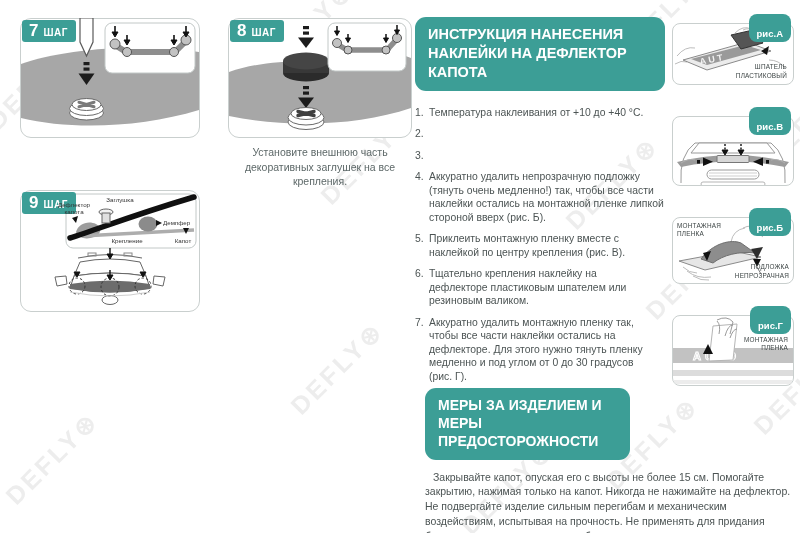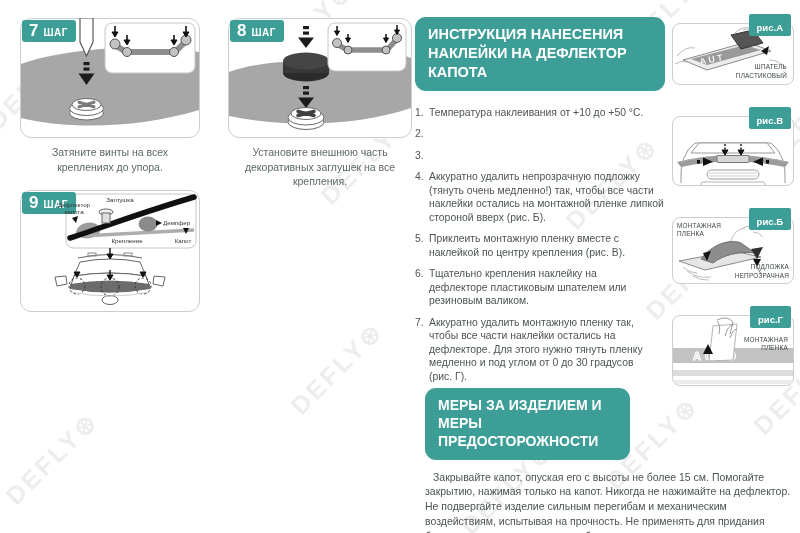--- a/index.html
+++ b/index.html
@@ -33,21 +33,21 @@
   .instr-list { list-style:none; margin-top:15px; }
   .instr-list li { display:flex; font-size:10.4px; color:var(--ink); line-height:1.3;
                    margin-bottom:8px; }
   .li-num { width:14px; flex:none; }
   .li-text { flex:1; }
 
   
   .figcol { position:absolute; left:672px; top:14px; width:122px; z-index:2; }
   .figure { position:relative; margin-bottom:22px; padding-top:9px; }
   .fig-badge { position:absolute; top:0; right:3px; background:var(--accent); color:#fff;
-               font-size:9.5px; font-weight:bold; padding:8px 8px 3px; border-radius:2px; z-index:4; }
+               font-size:9.5px; font-weight:bold; padding:14px 8px 3px; border-radius:8px; z-index:4; }
   .fig-card { background:#fff; border:1px solid var(--line); border-radius:8px;
               position:relative; overflow:hidden; }
   .fig-card svg { display:block; }
   .fig-label { position:absolute; font-size:6.4px; color:#3c4444; line-height:1.3;
                letter-spacing:.2px; z-index:3; }
 
   
   .care { position:absolute; left:425px; top:388px; width:368px; z-index:2; }
   .care .sec-title { font-size:14px; max-width:205px; }
   .care-text { margin-top:10px; font-size:10.5px; color:var(--ink); line-height:1.42;
@@ -113,21 +113,20 @@
             <path d="M107,17 v5" stroke-width="1.6"></path>
               <polygon points="104,22 110,22 107,27"></polygon>
             <path d="M154,17 v5" stroke-width="1.6"></path>
               <polygon points="151,22 157,22 154,27"></polygon>
             <path d="M166,8 v6" stroke-width="1.6"></path>
               <polygon points="163,14 169,14 166,19"></polygon>
           </g>
         </g>
       </svg>
     </div>
-    <div class="caption" style="max-width:160px">Затяните винты на всех креплениях до упора.</div>
   </div>
 
   <div class="step-block" style="left:228px;top:18px;width:184px">
     <div class="panel" style="height:120px">
       <div class="step-badge">
         <span class="badge-num">8</span>
         <span class="badge-word">ШАГ</span>
       </div>
       <svg viewBox="0 0 184 120" width="184" height="120">
         <defs>
@@ -233,21 +232,21 @@
       <div class="diagram-label" style="left:88px;top:47px;width:38px">Крепление</div>
       <div class="diagram-label" style="left:150px;top:47px;width:26px">Капот</div>
     </div>
   </div>
 
   <div class="instr">
     <div class="sec-title" style="max-width:250px">ИНСТРУКЦИЯ НАНЕСЕНИЯ НАКЛЕЙКИ НА ДЕФЛЕКТОР КАПОТА</div>
     <ol class="instr-list">
       <li>
           <span class="li-num">1.</span>
-          <span class="li-text">Температура наклеивания от +10 до +50 °С.</span>
+          <span class="li-text">Температура наклеивания от +10 до +40 °С.</span>
         </li>
       <li>
           <span class="li-num">2.</span>
         </li>
       <li>
           <span class="li-num">3.</span>
         </li>
       <li>
           <span class="li-num">4.</span>
           <span class="li-text">Аккуратно удалить непрозрачную подложку (тянуть очень медленно!) так, чтобы все части наклейки остались на монтажной пленке липкой стороной вверх (рис. Б).</span>

